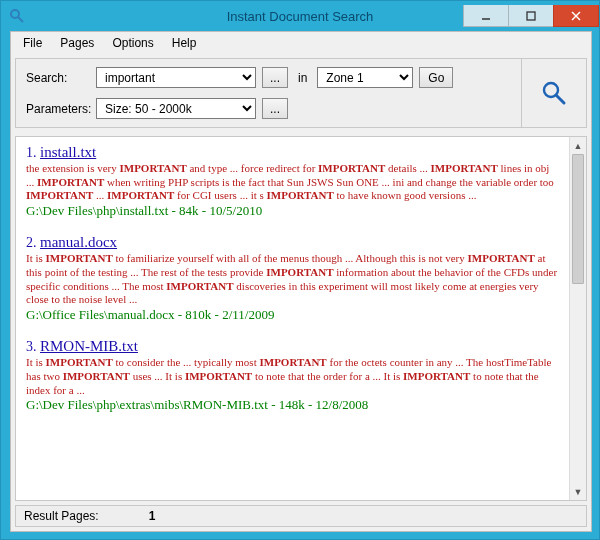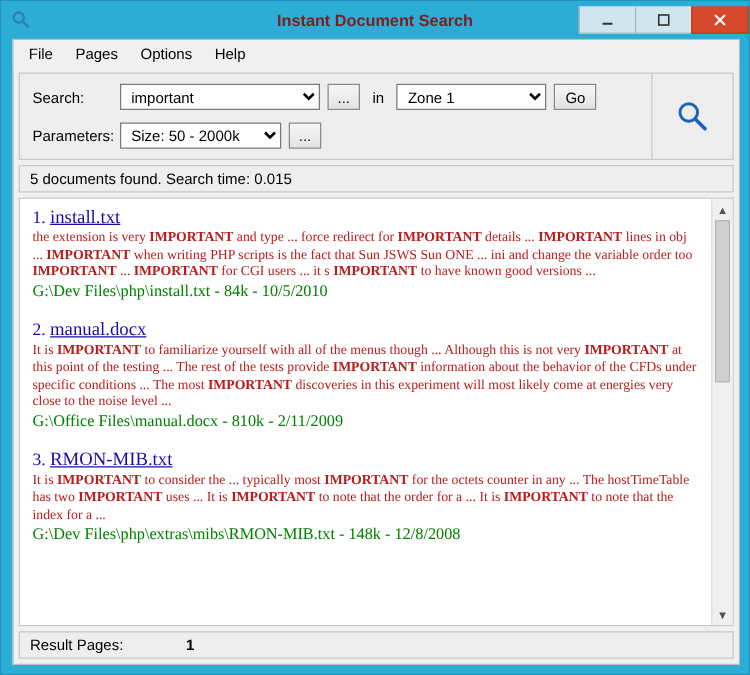--- a/index.html
+++ b/index.html
@@ -30,23 +30,22 @@
   .titlebar .app-icon {
     width: 16px;
     height: 16px;
     margin-left: 8px;
   }
   .titlebar .title {
     position: absolute;
     left: 0; right: 0;
     text-align: center;
     font-size: 13px;
-    color: #7f1d1d;
+    color: #0c4a6e;
     pointer-events: none;
-    font-weight: bold;
   }
   .win-buttons {
     margin-left: auto;
     display: flex;
     height: 22px;
   }
   .win-btn {
     width: 46px;
     height: 22px;
     background: #cfe6ef;
@@ -105,22 +104,22 @@
     gap: 6px;
   }
   select, .combo {
     height: 21px;
     border: 1px solid #7a7a7a;
     background: #fff;
     font-size: 12px;
     padding: 1px 4px;
   }
   .combo-search { width: 160px; }
-  .combo-params { width: 129px; }
-  .combo-zone { width: 120px; }
+  .combo-params { width: 160px; }
+  .combo-zone { width: 96px; }
   .btn {
     height: 21px;
     min-width: 26px;
     padding: 0 6px;
     border: 1px solid #8a8a8a;
     background: linear-gradient(#f6f6f6, #e2e2e2);
     font-size: 12px;
     display: inline-flex;
     align-items: center;
     justify-content: center;
@@ -272,23 +271,20 @@
       </div>
       <div class="sep-v"></div>
       <div class="magnify">
         <svg width="26" height="26" viewBox="0 0 26 26">
           <circle cx="10" cy="10" r="7" fill="none" stroke="#1e63b5" stroke-width="2.4"></circle>
           <line x1="15" y1="15" x2="23" y2="23" stroke="#1e63b5" stroke-width="3" stroke-linecap="round"></line>
         </svg>
       </div>
     </div>
 
-    <div class="statusline">
-      <span>5 documents found. Search time: 0.015</span>
-    </div>
 
     <div class="results-wrap">
       <div class="results" id="results">
           <div class="result-item">
             <div><span style="color: rgb(26, 13, 171);">1. </span><a href="#" class="result-title">install.txt</a></div>
             <div class="snippet">the extension is very <b>IMPORTANT</b> and type ... force redirect for <b>IMPORTANT</b> details ... <b>IMPORTANT</b> lines in obj ... <b>IMPORTANT</b> when writing PHP scripts is the fact that Sun JSWS Sun ONE ... ini and change the variable order too <b>IMPORTANT</b> ... <b>IMPORTANT</b> for CGI users ... it s <b>IMPORTANT</b> to have known good versions ...</div>
             <div class="meta">G:\Dev Files\php\install.txt - 84k - 10/5/2010</div>
           </div>
           <div class="result-item">
             <div><span style="color: rgb(26, 13, 171);">2. </span><a href="#" class="result-title">manual.docx</a></div>

